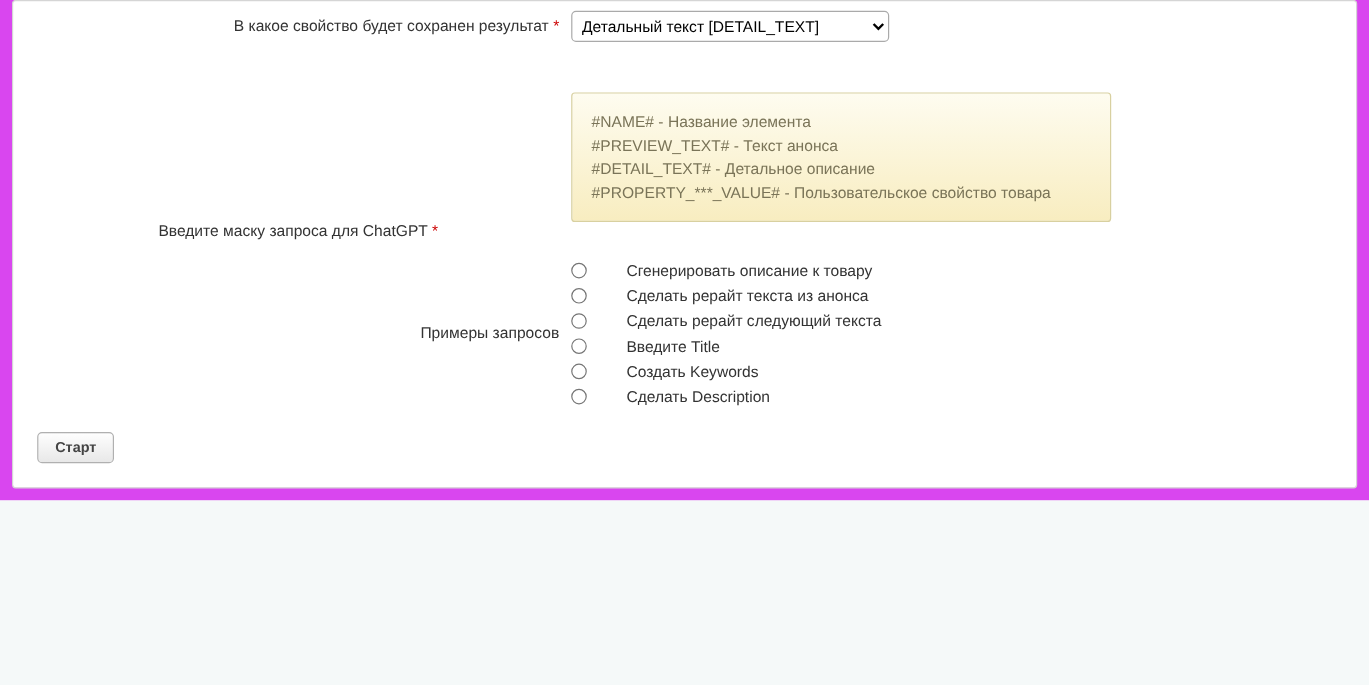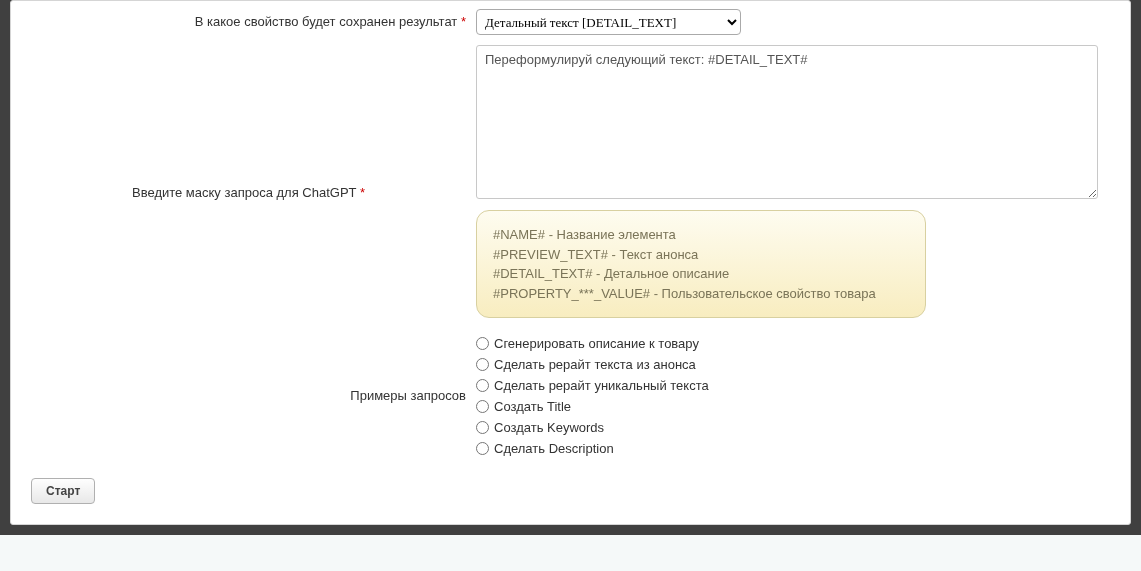--- a/index.html
+++ b/index.html
@@ -9,21 +9,21 @@
     }
     
     body {
       font-family: Arial, Helvetica, sans-serif;
       font-size: 13px;
       background: #f5f9f9;
       padding: 0;
     }
     
     .outer-container {
-      background: #404040;
+      background: #d946ef;
       padding: 0 10px 10px 10px;
     }
     
     .form-panel {
       background: #fff;
       border: 1px solid #d5d5d5;
       border-radius: 3px;
       padding: 0 20px 20px 20px;
     }
     
@@ -63,60 +63,61 @@
       flex: 1;
     }
     
     select {
       width: 265px;
       padding: 3px 4px;
       border: 1px solid #aaa;
       border-radius: 4px;
       background: #fff;
       font-size: 13px;
-      font-family: Liberation Serif, serif;
+      font-family: Liberation Sans, sans-serif;
       height: 26px;
     }
     
     textarea {
       width: 622px;
       height: 154px;
       padding: 6px 8px;
       border: 1px solid #c8c8c8;
       border-radius: 3px;
       font-family: inherit;
       font-size: 13px;
       color: #555;
       resize: both;
     }
     
     .hint-box {
       width: 450px;
       background: #fdf7dc;
       background: linear-gradient(to bottom, #fefcf0, #f8edc0);
       border: 1px solid #d8d0a0;
-      border-radius: 13px;
+      border-radius: 3px;
       padding: 14px 16px;
-      margin-top: 8px;
+      margin-top: 32px;
       color: #7a7458;
       line-height: 1.5;
     }
     
     .hint-line {
       display: block;
     }
     
     .radio-group {
       margin-top: 6px;
     }
     
     .radio-item {
       display: flex;
       margin-bottom: 2px;
       line-height: 19px;
+      gap: 28px;
     }
     
     .radio-item input[type="radio"] {
       margin-right: 5px;
       cursor: pointer;
     }
     
     .radio-item label {
       color: #333;
       cursor: pointer;
@@ -153,21 +154,20 @@
           <option>Детальный текст [DETAIL_TEXT]</option>
         </select>
       </div>
     </div>
 
     <div class="form-row">
       <div class="label-col textarea-label">
         <span>Введите маску запроса для ChatGPT</span> <span class="required">*</span>
       </div>
       <div class="field-col">
-        <textarea style="">Переформулируй следующий текст: #DETAIL_TEXT#</textarea>
         
         <div class="hint-box">
           <span class="hint-line">#NAME# - Название элемента</span>
           <span class="hint-line">#PREVIEW_TEXT# - Текст анонса</span>
           <span class="hint-line">#DETAIL_TEXT# - Детальное описание</span>
           <span class="hint-line">#PROPERTY_***_VALUE# - Пользовательское свойство товара</span>
         </div>
       </div>
     </div>
 
@@ -180,25 +180,25 @@
           <div class="radio-item">
             <input type="radio" name="example" id="r1" style="">
             <label for="r1">Сгенерировать описание к товару</label>
           </div>
           <div class="radio-item">
             <input type="radio" name="example" id="r2" style="">
             <label for="r2">Сделать рерайт текста из анонса</label>
           </div>
           <div class="radio-item">
             <input type="radio" name="example" id="r3" style="">
-            <label for="r3">Сделать рерайт уникальный текста</label>
+            <label for="r3">Сделать рерайт следующий текста</label>
           </div>
           <div class="radio-item">
             <input type="radio" name="example" id="r5" style="">
-            <label for="r5">Создать Title</label>
+            <label for="r5">Введите Title</label>
           </div>
           <div class="radio-item">
             <input type="radio" name="example" id="r6" style="">
             <label for="r6">Создать Keywords</label>
           </div>
           <div class="radio-item">
             <input type="radio" name="example" id="r7" style="">
             <label for="r7">Сделать Description</label>
           </div>
         </div>

